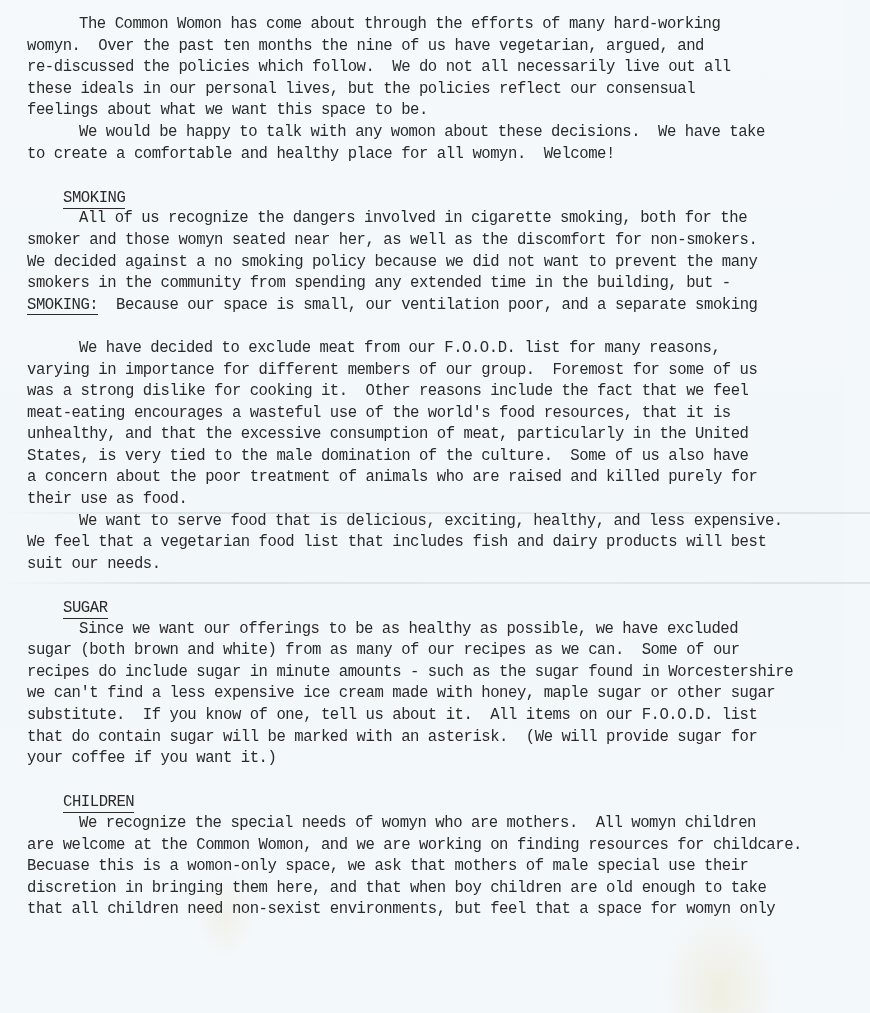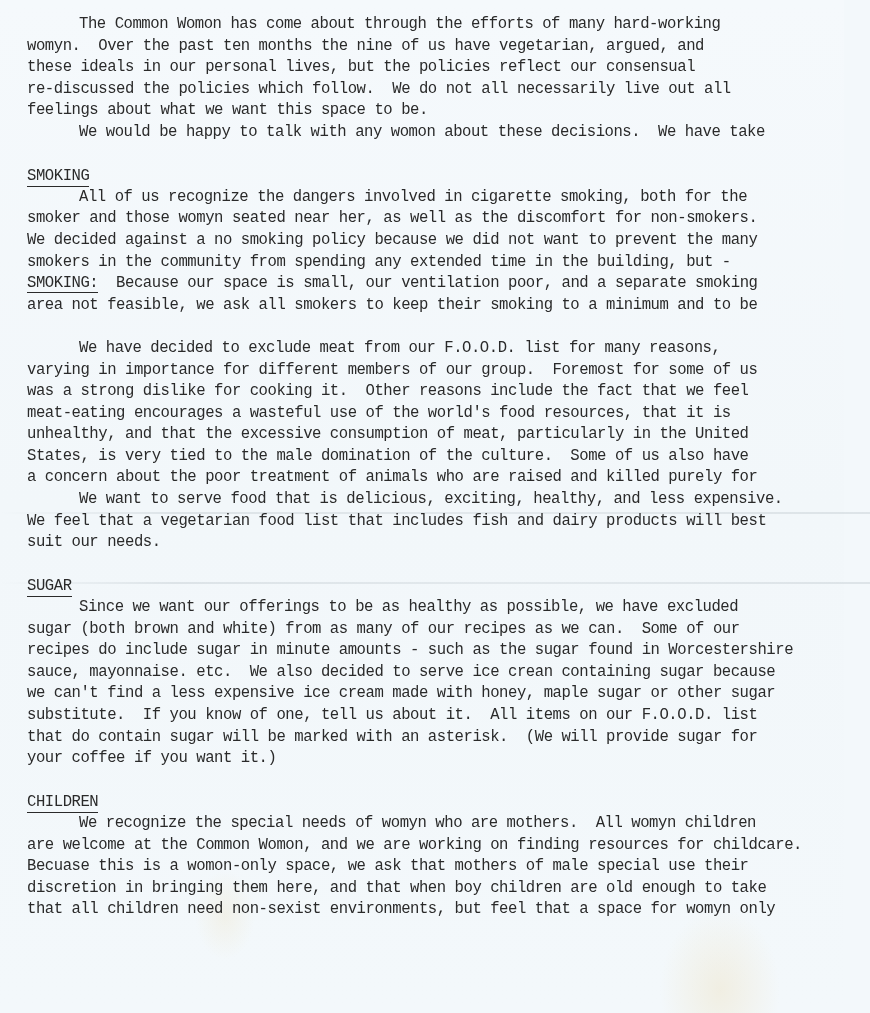--- a/index.html
+++ b/index.html
@@ -53,20 +53,21 @@
     .blank {
       height: 21.6px;
     }
     .heading {
       display: inline-block;
       white-space: pre;
       border-bottom: 1.5px solid #2a2a2a;
       line-height: 17px;
       height: 18px;
       margin-top: 3px;
+      margin-left: 36px;
     }
     .heading-line {
       height: 21.6px;
       display: block;
     }
     .u-please {
       border-bottom: 1.5px solid #2a2a2a;
     }
     .section {
       display: block;
@@ -77,61 +78,61 @@
 
 <div class="page">
   <div class="fold" style="top:512px"></div>
   <div class="fold" style="top:582px"></div>
 
   <div class="doc">
 
     <div class="section">
       <span class="line indent">The Common Womon has come about through the efforts of many hard-working</span>
       <span class="line">womyn.  Over the past ten months the nine of us have vegetarian, argued, and</span>
+      <span class="line">re-discussed the policies which follow.  We do not all necessarily live out all</span>
       <span class="line">these ideals in our personal lives, but the policies reflect our consensual</span>
-      <span class="line">re-discussed the policies which follow.  We do not all necessarily live out all</span>
       <span class="line">feelings about what we want this space to be.</span>
       <span class="line indent">We would be happy to talk with any womon about these decisions.  We have take</span>
+      <span class="line">to create a comfortable and healthy place for all womyn.  Welcome!</span>
     </div>
 
     <div class="blank"></div>
 
     <div class="section">
       <span class="heading-line"><span class="heading">SMOKING</span></span>
       <span class="line indent">All of us recognize the dangers involved in cigarette smoking, both for the</span>
       <span class="line">smoker and those womyn seated near her, as well as the discomfort for non-smokers.</span>
       <span class="line">We decided against a no smoking policy because we did not want to prevent the many</span>
       <span class="line">smokers in the community from spending any extended time in the building, but -</span>
       <span class="line"><span class="u-please">SMOKING:</span>  <span>Because our space is small, our ventilation poor, and a separate smoking</span></span>
-      <span class="line">area not feasible, we ask all smokers to keep their smoking to a minimum and to be</span>
     </div>
 
     <div class="blank"></div>
 
     <div class="section">
       <span class="line indent">We have decided to exclude meat from our F.O.O.D. list for many reasons,</span>
       <span class="line">varying in importance for different members of our group.  Foremost for some of us</span>
       <span class="line">was a strong dislike for cooking it.  Other reasons include the fact that we feel</span>
       <span class="line">meat-eating encourages a wasteful use of the world's food resources, that it is</span>
       <span class="line">unhealthy, and that the excessive consumption of meat, particularly in the United</span>
       <span class="line">States, is very tied to the male domination of the culture.  Some of us also have</span>
       <span class="line">a concern about the poor treatment of animals who are raised and killed purely for</span>
+      <span class="line">their use as food.</span>
       <span class="line indent">We want to serve food that is delicious, exciting, healthy, and less expensive.</span>
       <span class="line">We feel that a vegetarian food list that includes fish and dairy products will best</span>
       <span class="line">suit our needs.</span>
     </div>
 
     <div class="blank"></div>
 
     <div class="section">
       <span class="heading-line"><span class="heading">SUGAR</span></span>
       <span class="line indent">Since we want our offerings to be as healthy as possible, we have excluded</span>
       <span class="line">sugar (both brown and white) from as many of our recipes as we can.  Some of our</span>
       <span class="line">recipes do include sugar in minute amounts - such as the sugar found in Worcestershire</span>
-      <span class="line">sauce, mayonnaise. etc.  We also decided to serve ice crean containing sugar because</span>
       <span class="line">we can't find a less expensive ice cream made with honey, maple sugar or other sugar</span>
       <span class="line">substitute.  If you know of one, tell us about it.  All items on our F.O.O.D. list</span>
       <span class="line">that do contain sugar will be marked with an asterisk.  (We will provide sugar for</span>
       <span class="line">your coffee if you want it.)</span>
     </div>
 
     <div class="blank"></div>
 
     <div class="section">
       <span class="heading-line"><span class="heading">CHILDREN</span></span>

